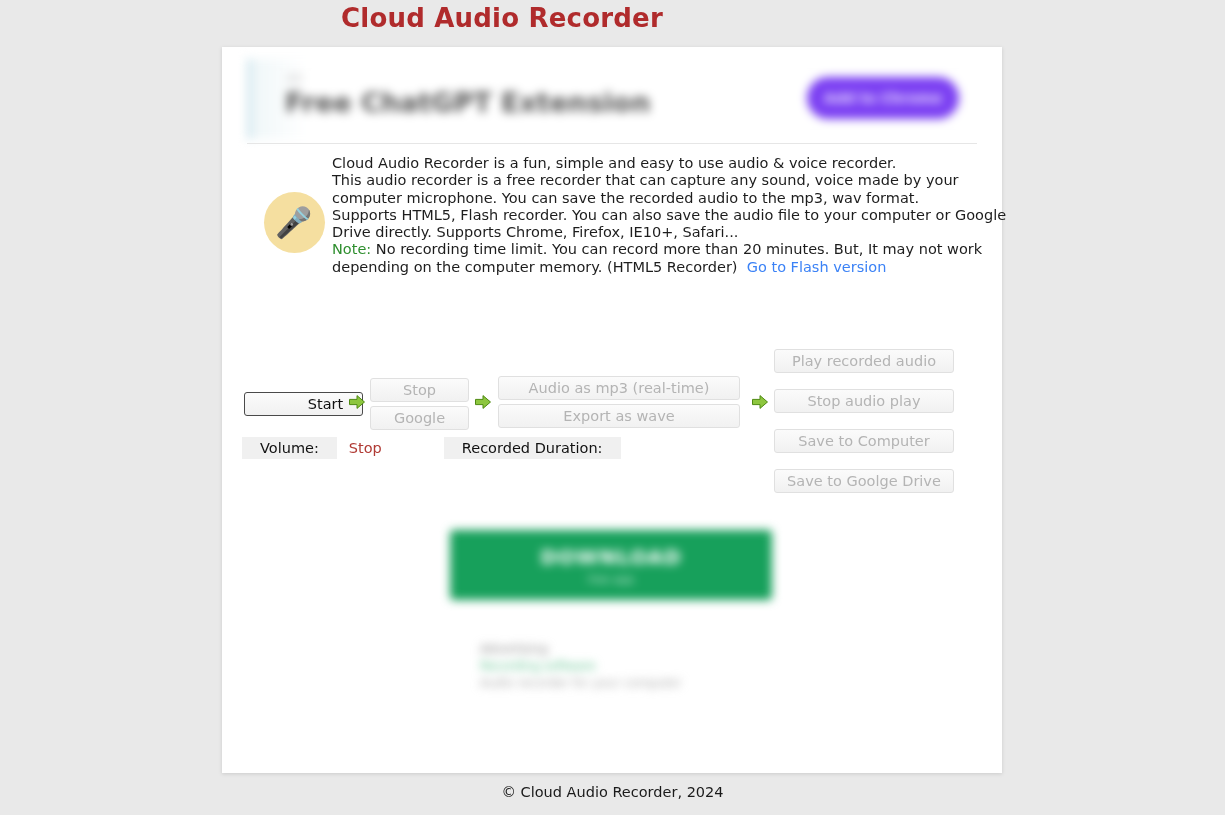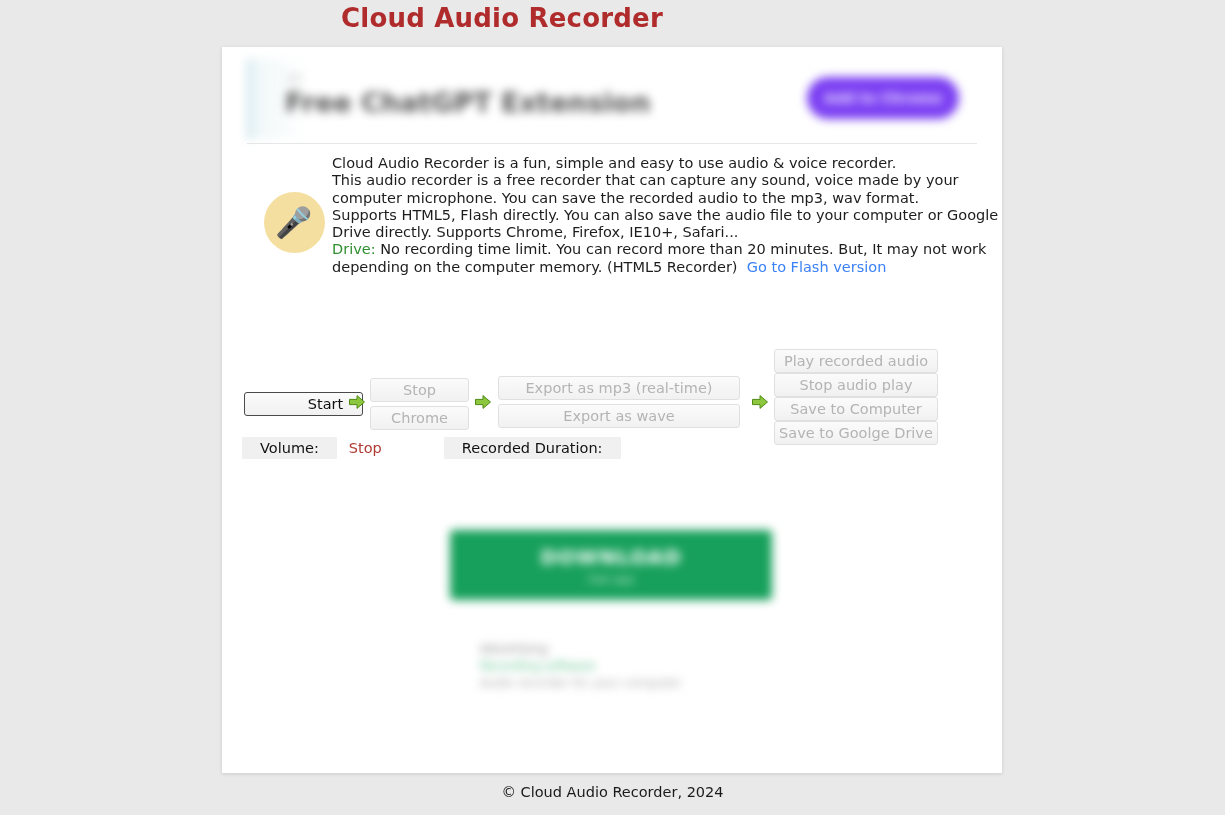--- a/index.html
+++ b/index.html
@@ -203,21 +203,21 @@
     left: 256px;
     top: 75px;
   }
   .grp-export .btn { width: 242px; height: 24px; line-height: 22px; margin-bottom: 4px; }
 
   .grp-playsave {
     position: absolute;
     left: 532px;
     top: 48px;
   }
-  .grp-playsave .btn { width: 164px; height: 24px; line-height: 22px; margin-bottom: 0; }
+  .grp-playsave .btn { width: 180px; height: 24px; line-height: 22px; margin-bottom: 16px; }
 
   
   .status-row {
     position: absolute;
     left: 20px;
     top: 390px;
     height: 26px;
   }
   .chip {
     display: inline-block;
@@ -307,52 +307,52 @@
     <div class="ad-cta">Add to Chrome</div>
   </div>
   <div class="ad-rule"></div>
 
   <div class="desc-wrap">
     <div class="mic-badge">🎤</div>
     <div class="desc-text">
       <span class="line">Cloud Audio Recorder is a fun, simple and easy to use audio &amp; voice recorder.</span>
       <span class="line">This audio recorder is a free recorder that can capture any sound, voice made by your</span>
       <span class="line">computer microphone. You can save the recorded audio to the mp3, wav format.</span>
-      <span class="line">Supports HTML5, Flash directly. You can also save the audio file to your computer or Google</span>
+      <span class="line">Supports HTML5, Flash recorder. You can also save the audio file to your computer or Google</span>
       <span class="line">Drive directly. Supports Chrome, Firefox, IE10+, Safari...</span>
-      <span class="line"><span class="note-label">Drive:</span><span> No recording time limit. You can record more than 20 minutes. But, It may not work</span></span>
+      <span class="line"><span class="note-label">Note:</span><span> No recording time limit. You can record more than 20 minutes. But, It may not work</span></span>
       <span class="line"><span>depending on the computer memory. (HTML5 Recorder)</span>&nbsp; <a class="flash-link" href="#">Go to Flash version</a></span>
     </div>
   </div>
 
   <div class="controls">
 
     <div class="grp-start">
       <button class="btn enabled">Start</button>
     </div>
 
     <span class="arrow arrow-1">
       <svg width="18" height="18" viewBox="0 0 18 18" aria-hidden="true">
         <path d="M1.5 6.4 L9 6.4 L9 2.6 L16.5 9 L9 15.4 L9 11.6 L1.5 11.6 Z" fill="#8dc63f" stroke="#4f8a12" stroke-width="1" stroke-linejoin="round"></path>
       </svg>
     </span>
 
     <div class="grp-stoppause">
       <button class="btn disabled">Stop</button>
-      <button class="btn disabled">Chrome</button>
+      <button class="btn disabled">Google</button>
     </div>
 
     <span class="arrow arrow-2">
       <svg width="18" height="18" viewBox="0 0 18 18" aria-hidden="true">
         <path d="M1.5 6.4 L9 6.4 L9 2.6 L16.5 9 L9 15.4 L9 11.6 L1.5 11.6 Z" fill="#8dc63f" stroke="#4f8a12" stroke-width="1" stroke-linejoin="round"></path>
       </svg>
     </span>
 
     <div class="grp-export">
-      <button class="btn disabled">Export as mp3 (real-time)</button>
+      <button class="btn disabled">Audio as mp3 (real-time)</button>
       <button class="btn disabled">Export as wave</button>
     </div>
 
     <span class="arrow arrow-3">
       <svg width="18" height="18" viewBox="0 0 18 18" aria-hidden="true">
         <path d="M1.5 6.4 L9 6.4 L9 2.6 L16.5 9 L9 15.4 L9 11.6 L1.5 11.6 Z" fill="#8dc63f" stroke="#4f8a12" stroke-width="1" stroke-linejoin="round"></path>
       </svg>
     </span>
 
     <div class="grp-playsave">

